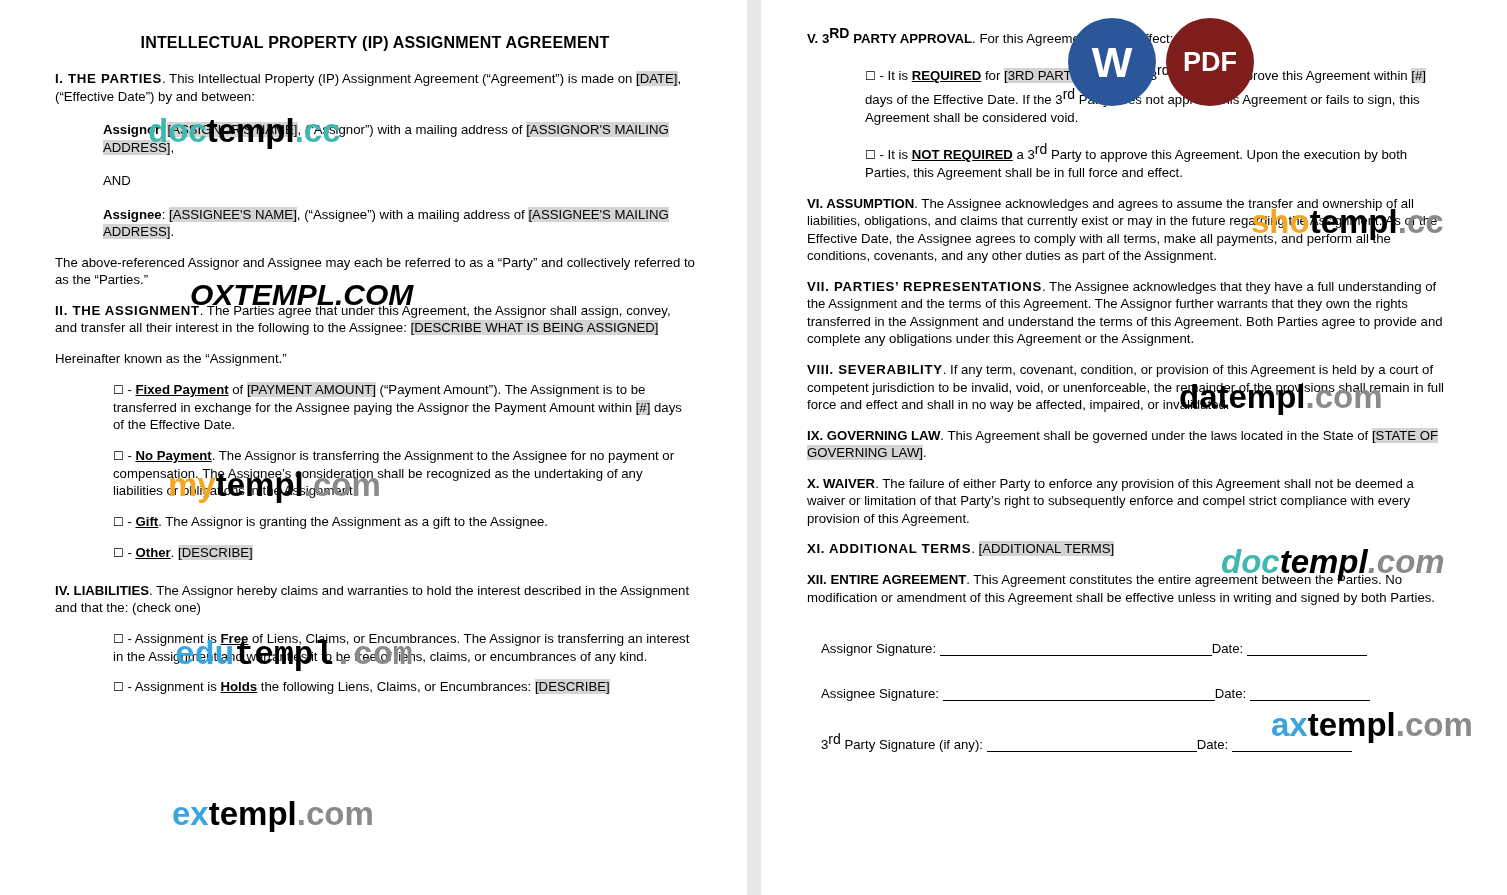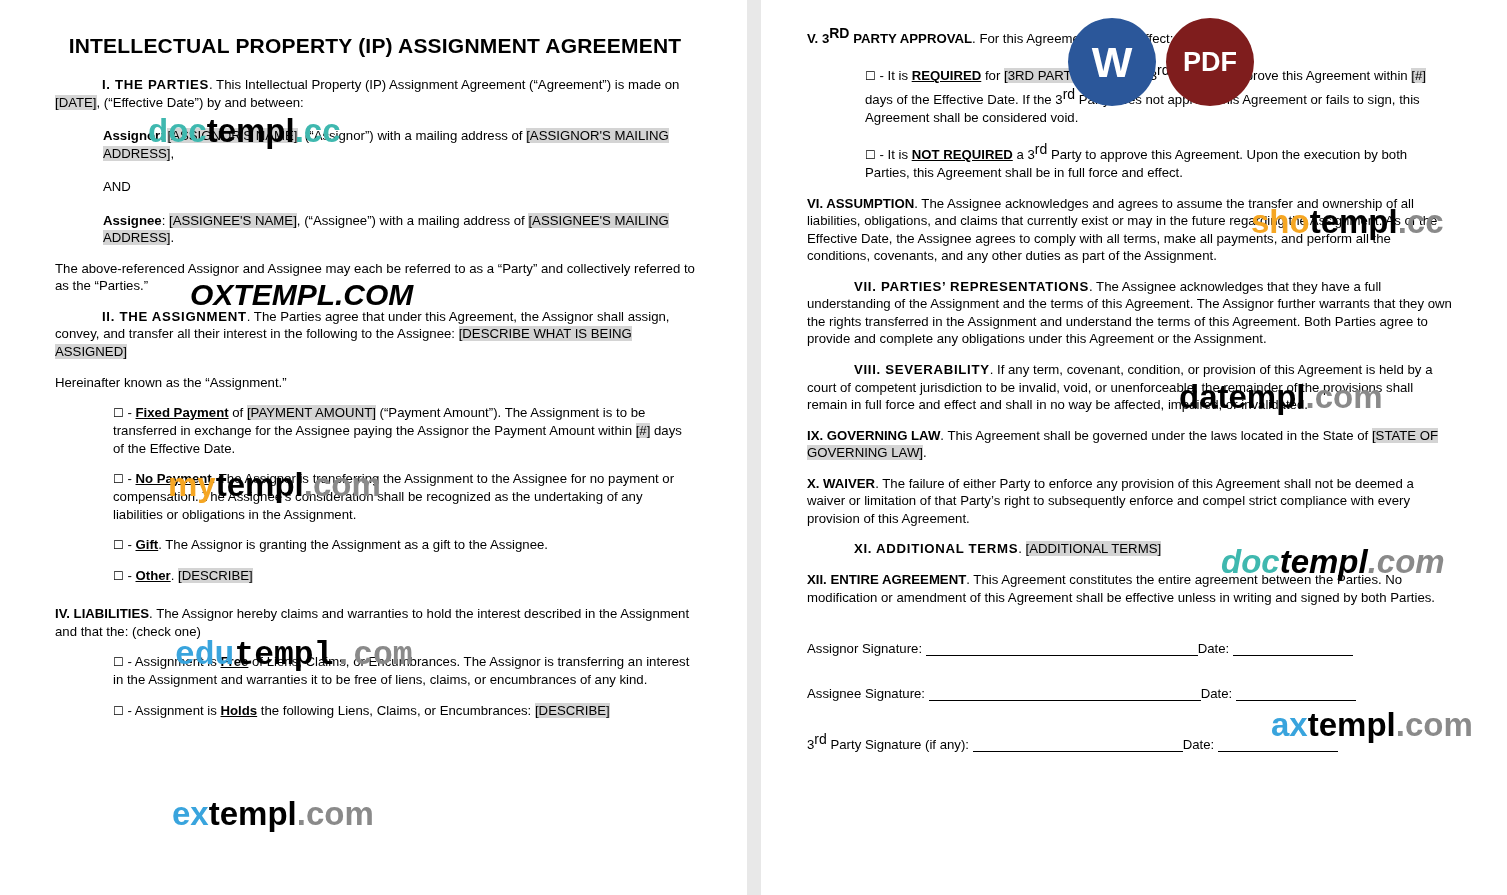--- a/index.html
+++ b/index.html
@@ -33,50 +33,50 @@
   .gutter {
     width: 14px;
     background: #e8e8e8;
     height: 895px;
   }
   .page-right {
     width: 746px;
     padding: 24px 52px 0 46px;
   }
   .doc-title {
-    font-size: 21px;
+    font-size: 16px;
     font-weight: bold;
     text-align: center;
     letter-spacing: 0.2px;
     margin: 10px 0 18px 0;
     color: #000;
   }
   p {
     font-size: 13.2px;
     line-height: 1.33;
     color: #000;
     margin: 0 0 13px 0;
     text-align: left;
   }
   .indent1 { margin-left: 48px; margin-top: 16px; }
   .indent-chk { margin-left: 58px; }
   .sec-head { font-weight: bold; }
-  .sec-head-sp { font-weight: bold; letter-spacing: 0.7px; margin-left: 47px; }
+  .sec-head-sp { font-weight: bold; letter-spacing: 0.7px; }
   .u { text-decoration: underline; font-weight: bold; }
   .hl { background: #d4d4d4; }
   .chk {
     font-family: "DejaVu Sans", sans-serif;
     font-size: 12px;
   }
   sup { font-size: 14px; vertical-align: super; text-align: right; }
   .spacer-sm { height: 7px; }
   .sig-line {
     font-size: 13.2px;
     color: #000;
-    margin: 0 0 30px 0;
+    margin: 0 0 30px 14px;
     white-space: nowrap;
   }
   .ul-line {
     display: inline-block;
     border-bottom: 1px solid #000;
     vertical-align: bottom;
     height: 14px;
   }
   
   .wm {

